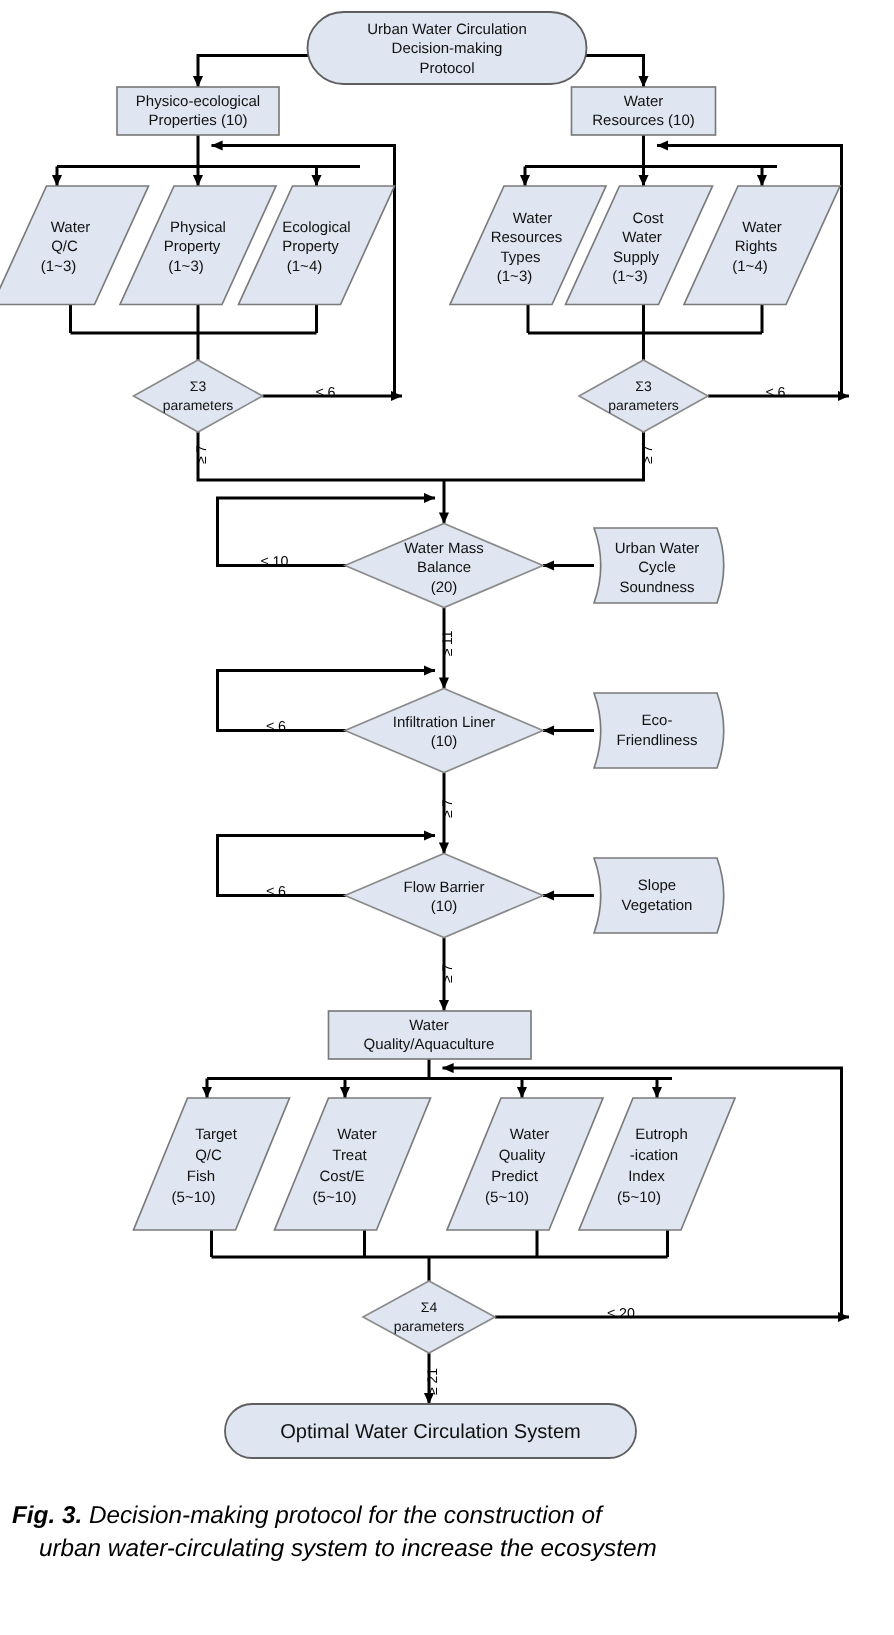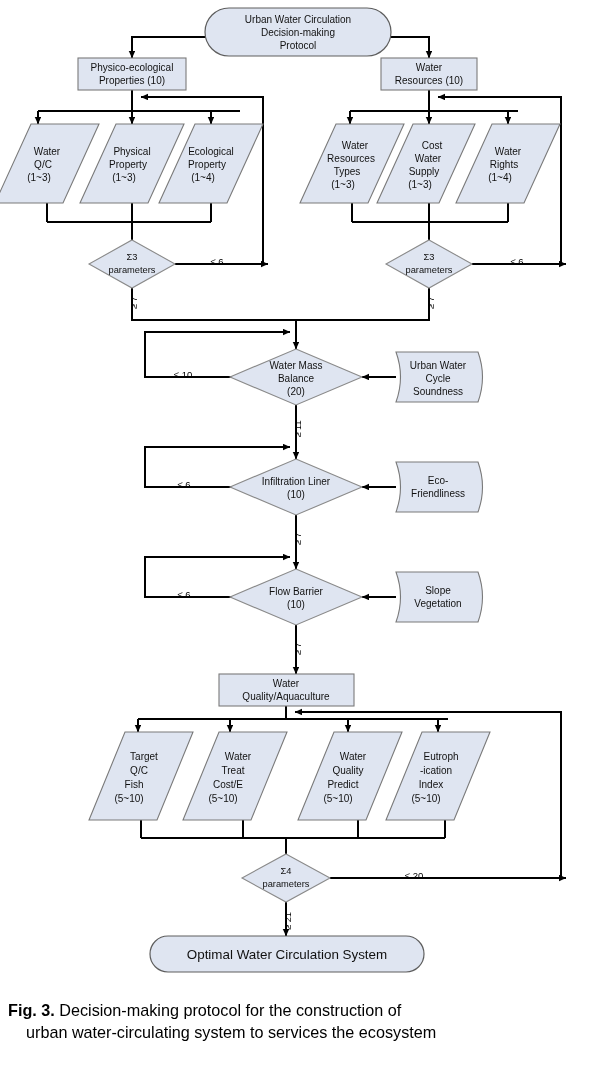--- a/index.html
+++ b/index.html
@@ -76,20 +76,21 @@
     left: 0;
     top: 1000px;
     width: 596px;
     padding: 0 10px 0 8px;
     box-sizing: border-box;
     font-family: "Liberation Sans", sans-serif;
     font-size: 16.2px;
     line-height: 1.34;
     color: #000000;
     text-align: justify;
+    font-style: italic;
   }
   #caption .cap-label {
     font-weight: bold;
   }
   #caption .cap-body {
     font-weight: normal;
   }
   .cap-line {
     display: block;
     white-space: nowrap;
@@ -378,16 +379,16 @@
     </g>
   </svg>
 
   <div id="caption">
     <div class="cap-line cap-justify">
       <span>
         <span class="cap-label">Fig. 3.</span>
         <span class="cap-body">Decision-making protocol for the construction of</span>
       </span>
     </div>
-    <div class="cap-line indent">urban water-circulating system to services the ecosystem</div>
+    <div class="cap-line indent">urban water-circulating system to increase the ecosystem</div>
   </div>
 
 </div>
 
 </body></html>

